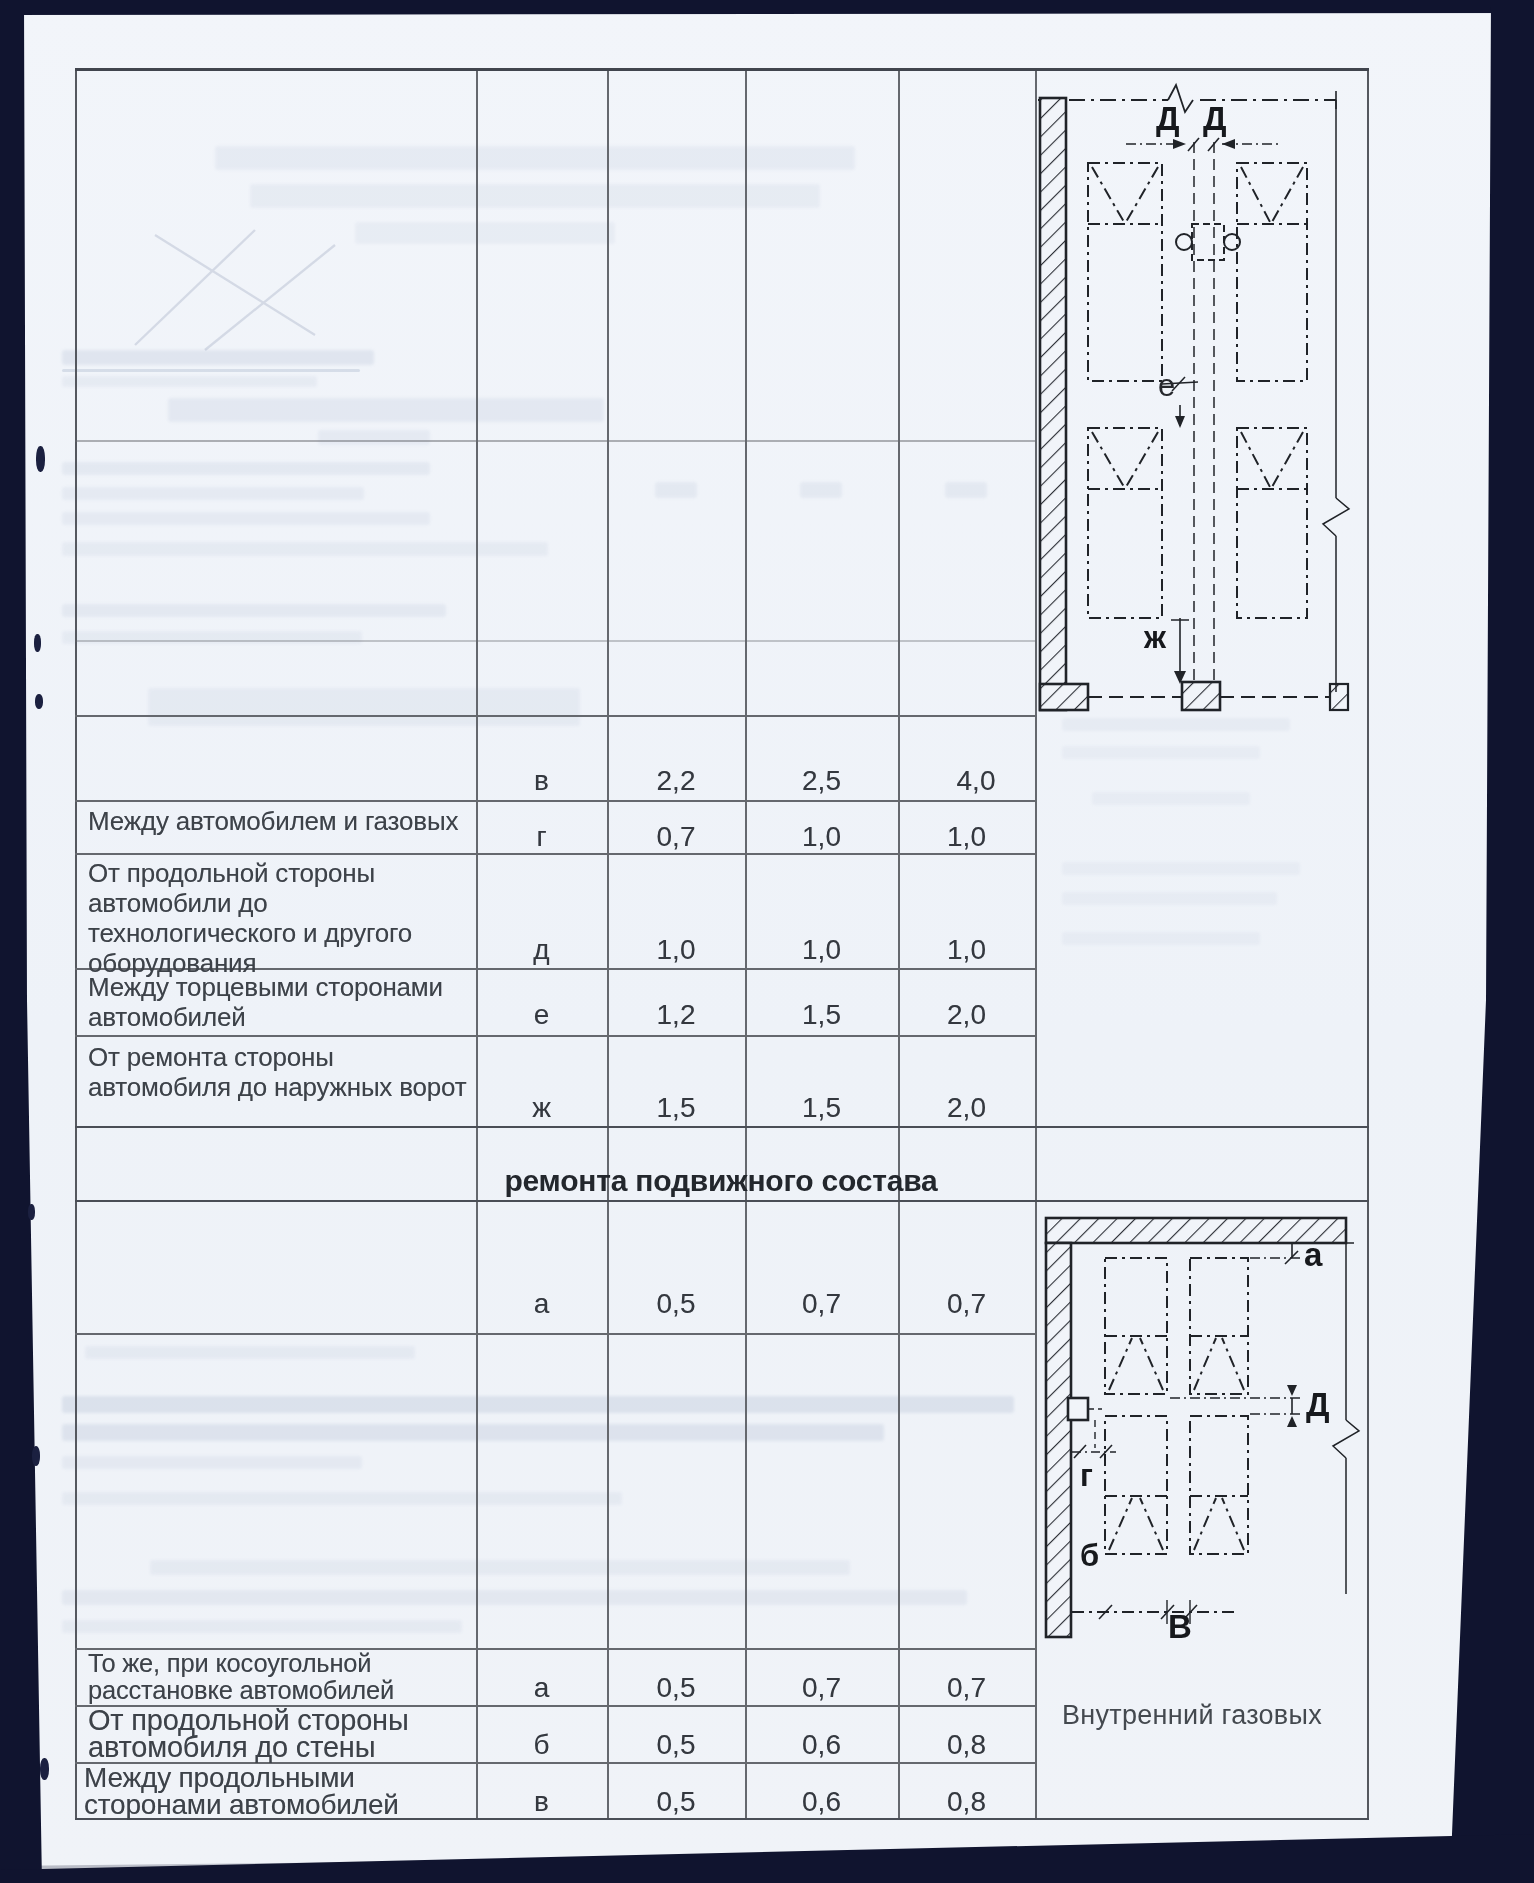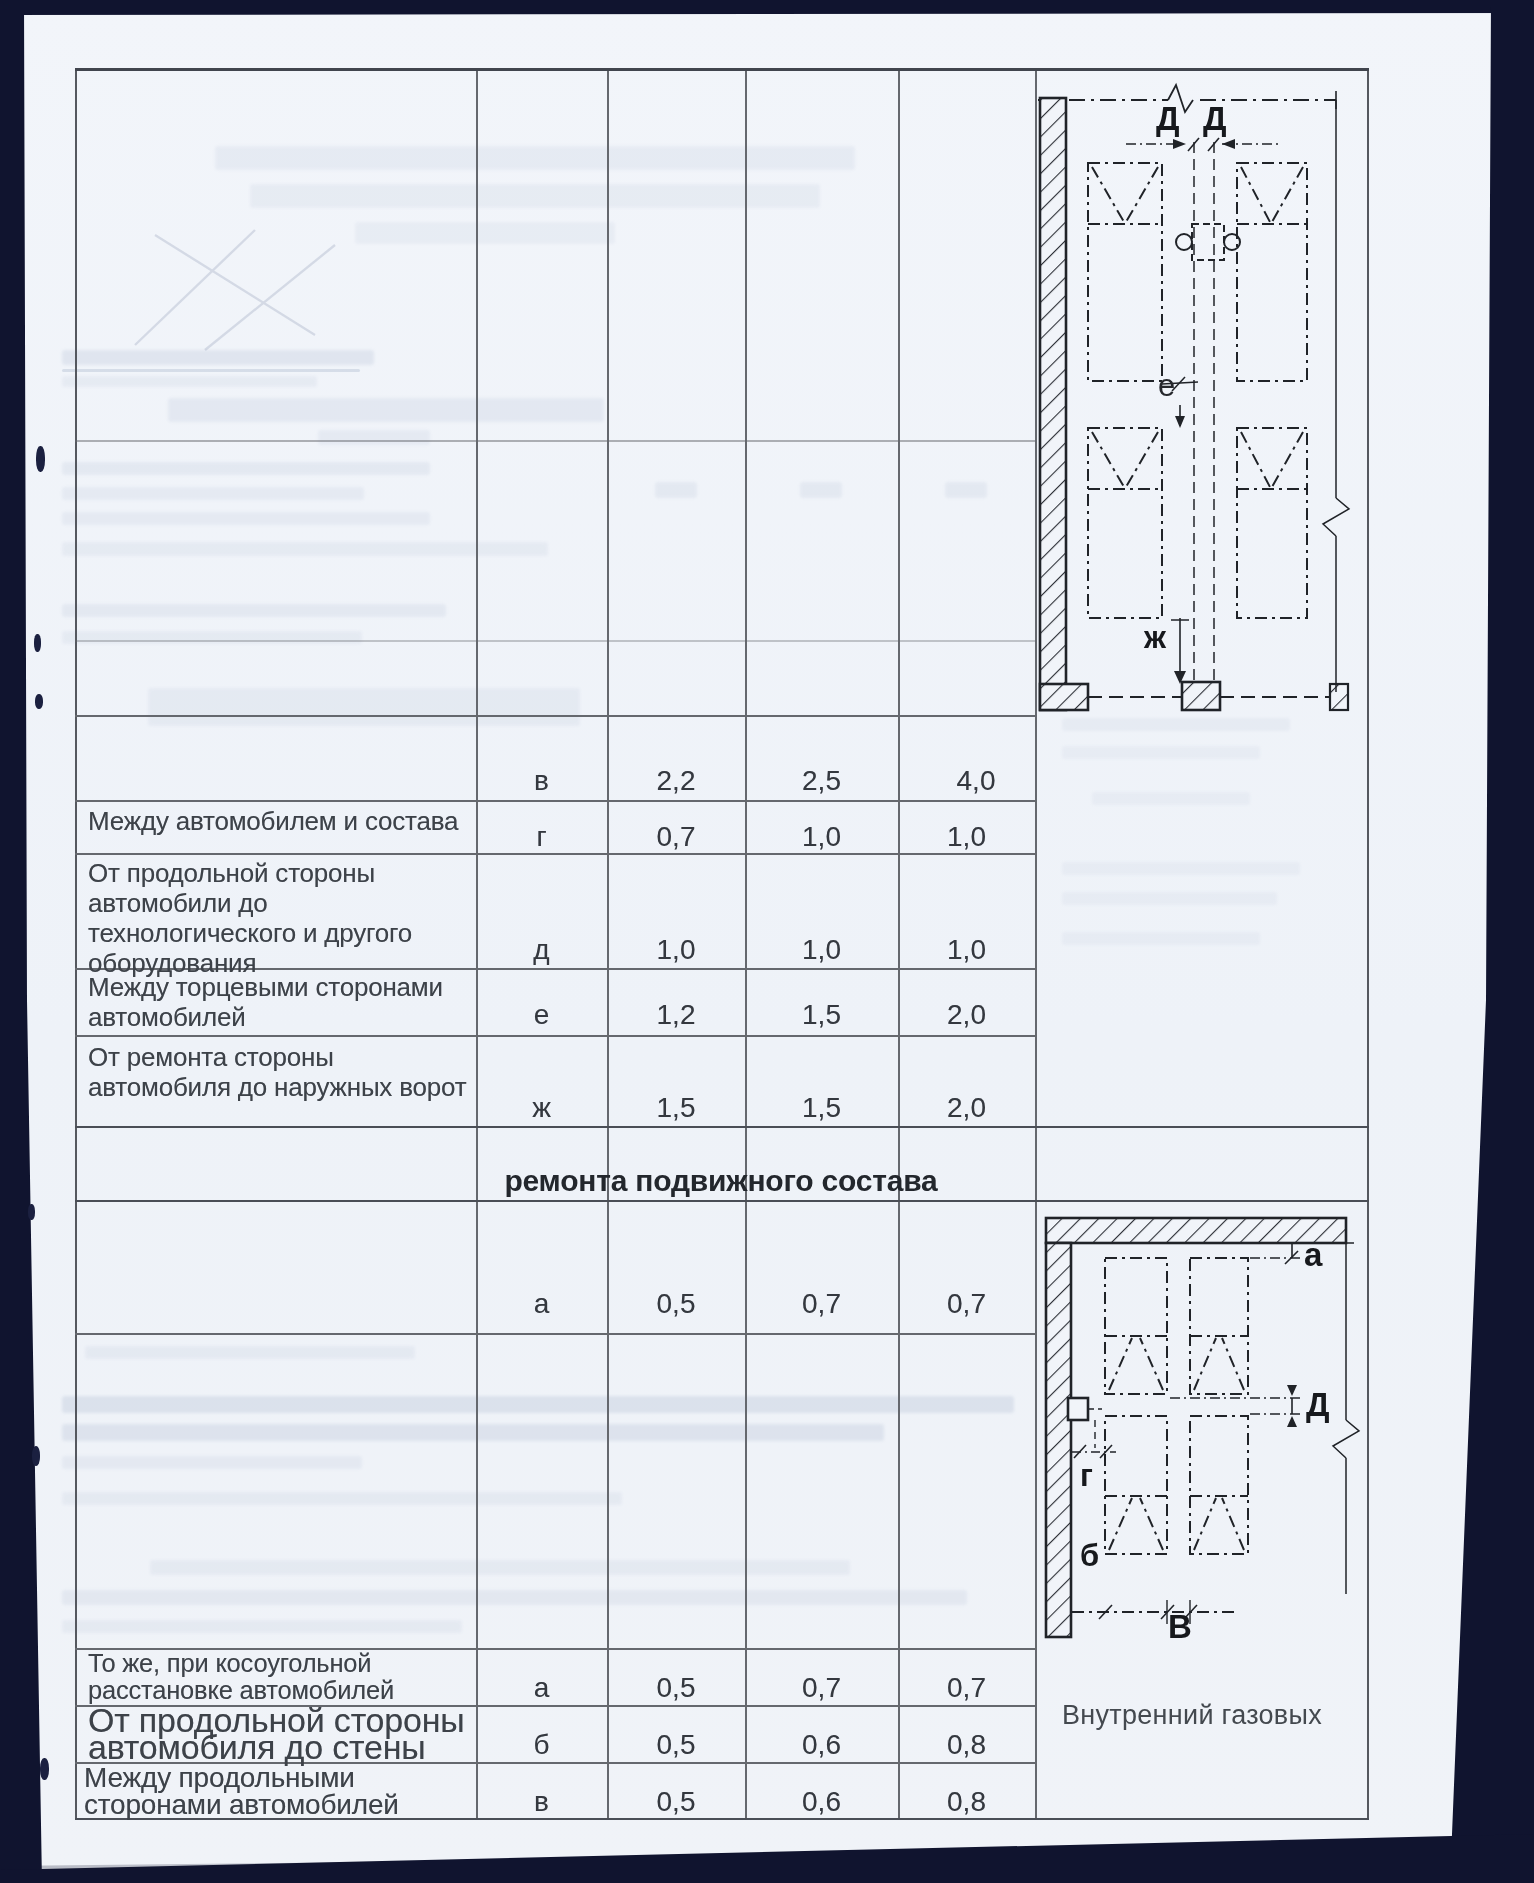--- a/index.html
+++ b/index.html
@@ -99,21 +99,21 @@
     <div class="hl" style="left:75px;top:1705px;width:960px"></div>
     <div class="hl" style="left:75px;top:1762px;width:960px"></div>
     <div class="hl" style="left:75px;top:1818px;width:1294px;height:2.4px;background:#4a4e56"></div>
   </div>
 
   <div class="cellc" style="left:476px;top:765px;width:131px">в</div>
   <div class="cellc" style="left:607px;top:765px;width:138px">2,2</div>
   <div class="cellc" style="left:745px;top:765px;width:153px">2,5</div>
   <div class="cellc" style="left:898px;top:765px;width:156px">4,0</div>
 
-  <div class="desc" style="left:88px;top:806px">Между автомобилем и состава</div>
+  <div class="desc" style="left:88px;top:806px">Между автомобилем и газовых</div>
   <div class="cellc" style="left:476px;top:821px;width:131px">г</div>
   <div class="cellc" style="left:607px;top:821px;width:138px">0,7</div>
   <div class="cellc" style="left:745px;top:821px;width:153px">1,0</div>
   <div class="cellc" style="left:898px;top:821px;width:137px">1,0</div>
 
   <div class="desc" style="left:88px;top:858px">От продольной стороны автомобили до технологического и другого оборудования</div>
   <div class="cellc" style="left:476px;top:934px;width:131px">д</div>
   <div class="cellc" style="left:607px;top:934px;width:138px">1,0</div>
   <div class="cellc" style="left:745px;top:934px;width:153px">1,0</div>
   <div class="cellc" style="left:898px;top:934px;width:137px">1,0</div>
@@ -136,21 +136,21 @@
   <div class="cellc" style="left:607px;top:1288px;width:138px">0,5</div>
   <div class="cellc" style="left:745px;top:1288px;width:153px">0,7</div>
   <div class="cellc" style="left:898px;top:1288px;width:137px">0,7</div>
 
   <div class="desc" style="left:88px;top:1650px;font-size:25.5px;line-height:27px">То же, при косоугольной расстановке автомобилей</div>
   <div class="cellc" style="left:476px;top:1672px;width:131px">а</div>
   <div class="cellc" style="left:607px;top:1672px;width:138px">0,5</div>
   <div class="cellc" style="left:745px;top:1672px;width:153px">0,7</div>
   <div class="cellc" style="left:898px;top:1672px;width:137px">0,7</div>
 
-  <div class="desc" style="left:88px;top:1707px;font-size:34px;line-height:27px">От продольной стороны автомобиля до стены</div>
+  <div class="desc" style="left:88px;top:1707px;font-size:29px;line-height:27px">От продольной стороны автомобиля до стены</div>
   <div class="cellc" style="left:476px;top:1729px;width:131px">б</div>
   <div class="cellc" style="left:607px;top:1729px;width:138px">0,5</div>
   <div class="cellc" style="left:745px;top:1729px;width:153px">0,6</div>
   <div class="cellc" style="left:898px;top:1729px;width:137px">0,8</div>
 
   <div class="desc" style="left:84px;top:1764px;font-size:28px;line-height:27px">Между продольными сторонами автомобилей</div>
   <div class="cellc" style="left:476px;top:1786px;width:131px">в</div>
   <div class="cellc" style="left:607px;top:1786px;width:138px">0,5</div>
   <div class="cellc" style="left:745px;top:1786px;width:153px">0,6</div>
   <div class="cellc" style="left:898px;top:1786px;width:137px">0,8</div>

